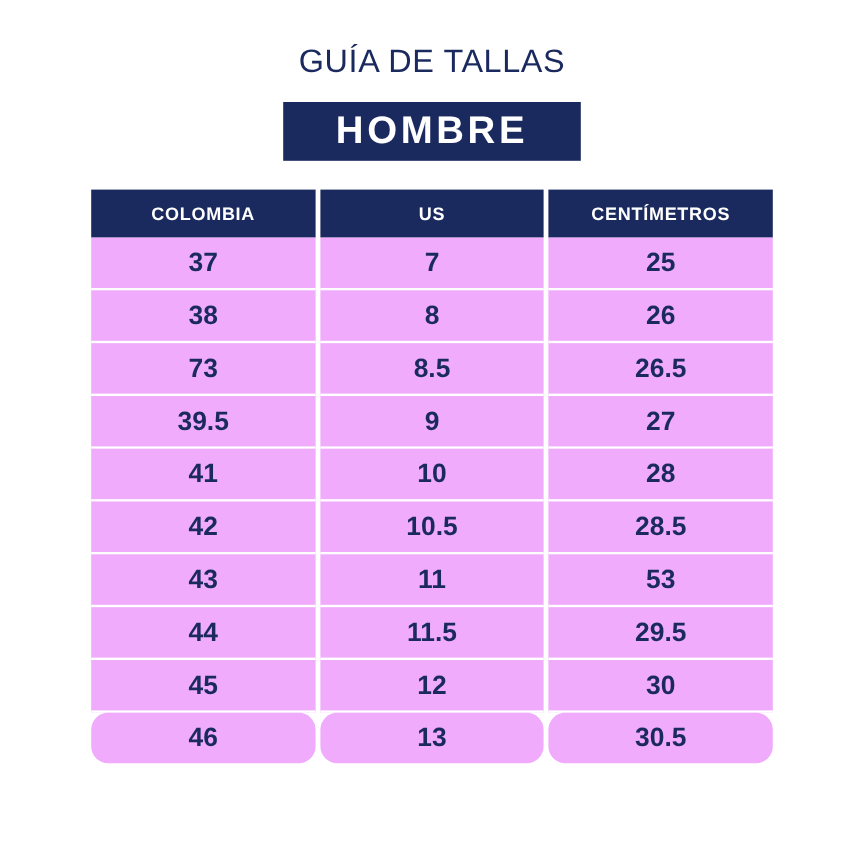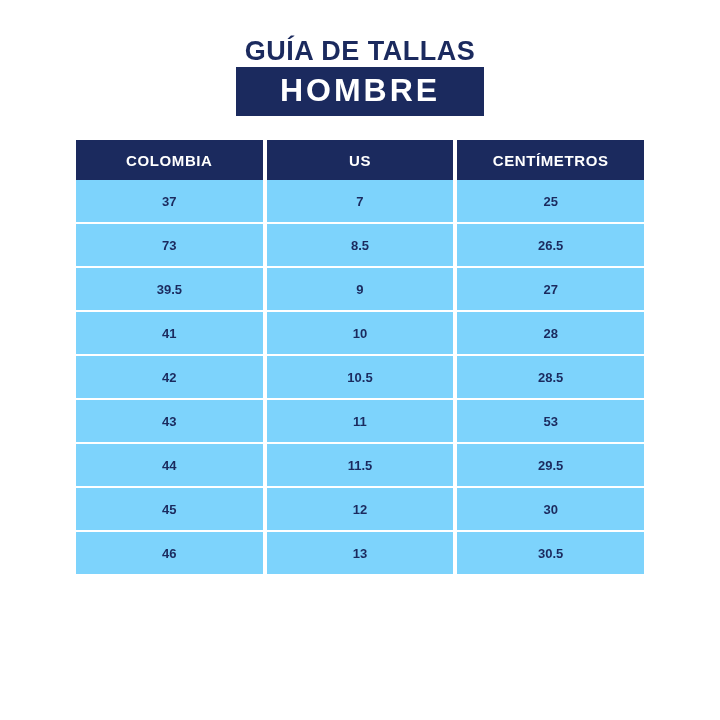--- a/index.html
+++ b/index.html
@@ -19,25 +19,25 @@
     width: 720px;
     height: 720px;
     box-sizing: border-box;
     padding: 28px 72px 0 72px;
     display: flex;
     flex-direction: column;
     align-items: center;
   }
   .title {
     font-size: 27px;
-    font-weight: bold;
+    font-weight: normal;
     letter-spacing: 0.5px;
     color: #1b2a5e;
     text-align: left;
-    margin: 8px 0 0 0;
+    margin: 8px 0 18px 0;
   }
   .subtitle-banner {
     background: #1b2a5e;
     color: #ffffff;
     font-size: 32px;
     font-weight: bold;
     letter-spacing: 3px;
     padding: 6px 44px 8px 44px;
     text-align: center;
     line-height: 1.1;
@@ -52,31 +52,32 @@
   table.size-table th {
     background: #1b2a5e;
     color: #ffffff;
     font-size: 15px;
     font-weight: bold;
     letter-spacing: 0.6px;
     height: 38px;
     vertical-align: middle;
   }
   table.size-table td {
-    background: #7dd3fc;
+    background: #f0abfc;
     color: #1b2a5e;
-    font-size: 13px;
+    font-size: 22px;
     font-weight: bold;
     height: 40px;
     text-align: center;
     vertical-align: middle;
     border-bottom: 2px solid #ffffff;
   }
   table.size-table tbody tr:last-child td {
     border-bottom: none;
+    border-radius: 14px;
   }
 </style>
 </head>
 <body>
 
 <div class="page">
 
   <div class="title">GUÍA DE TALLAS</div>
 
   <div class="subtitle-banner">HOMBRE</div>
@@ -87,20 +88,25 @@
         <th>COLOMBIA</th>
         <th>US</th>
         <th>CENTÍMETROS</th>
       </tr>
     </thead>
     <tbody>
       <tr>
         <td>37</td>
         <td>7</td>
         <td>25</td>
+      </tr>
+      <tr>
+        <td>38</td>
+        <td>8</td>
+        <td>26</td>
       </tr>
       <tr>
         <td>73</td>
         <td>8.5</td>
         <td>26.5</td>
       </tr>
       <tr>
         <td>39.5</td>
         <td>9</td>
         <td>27</td>

